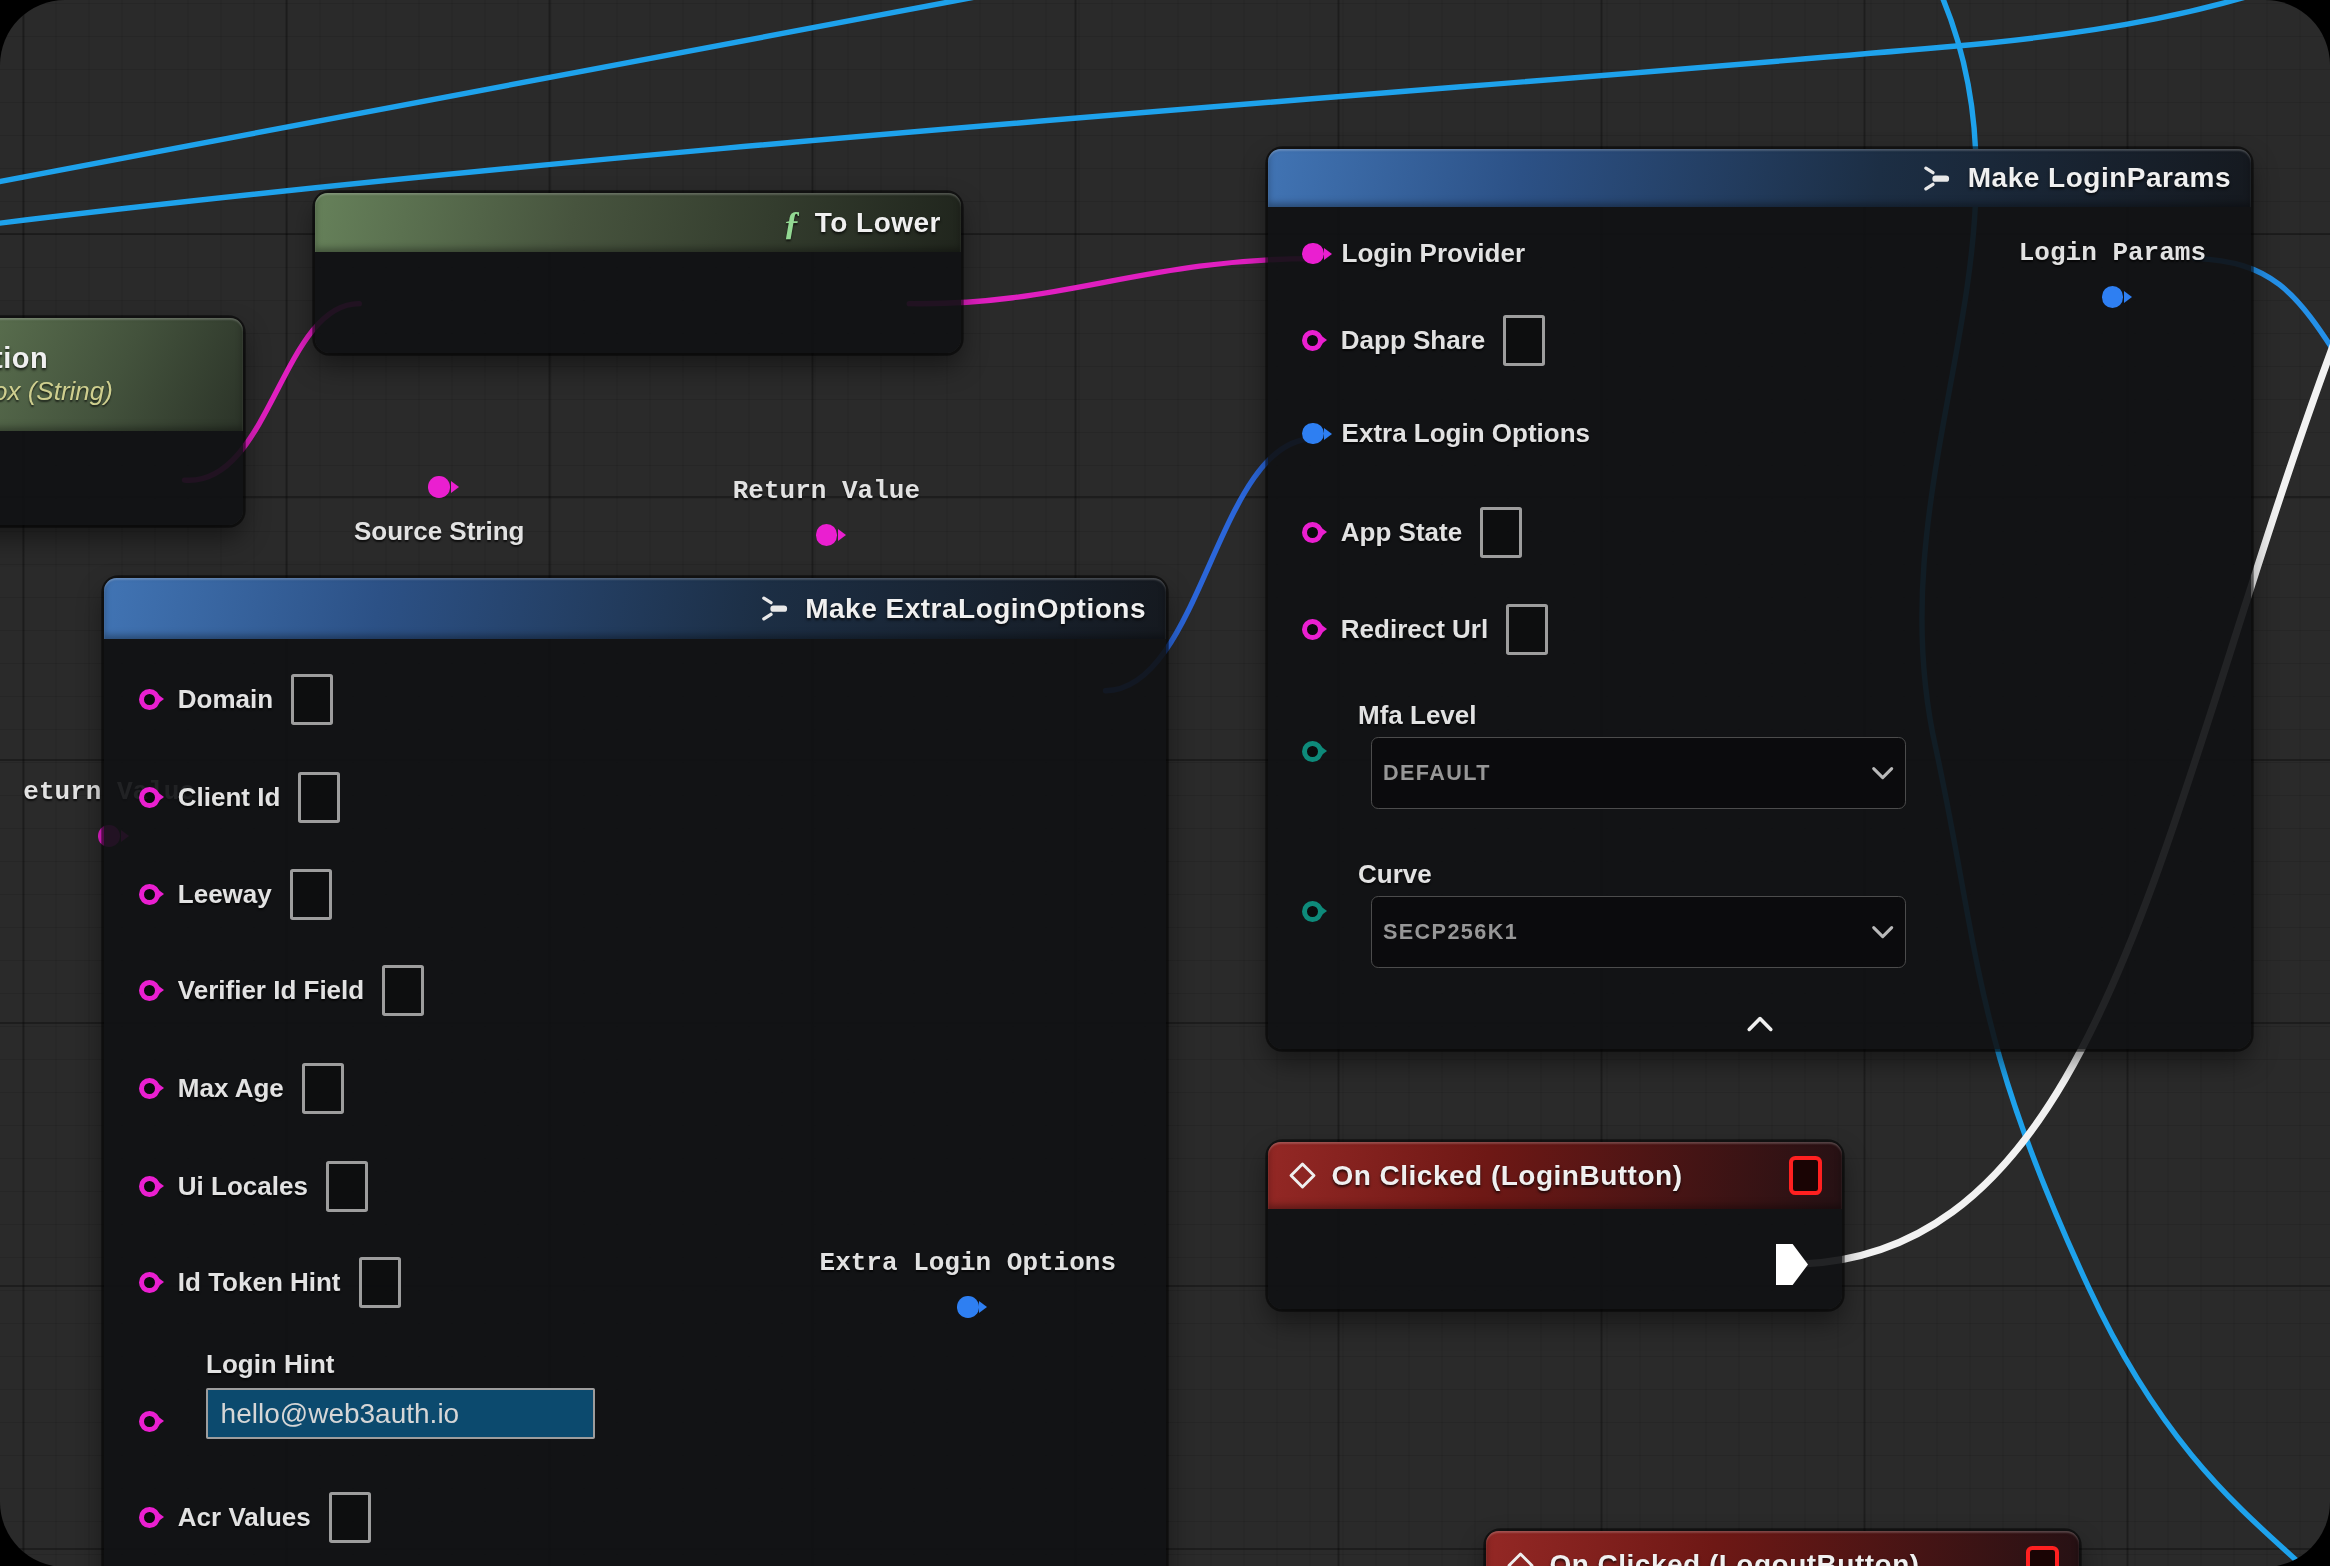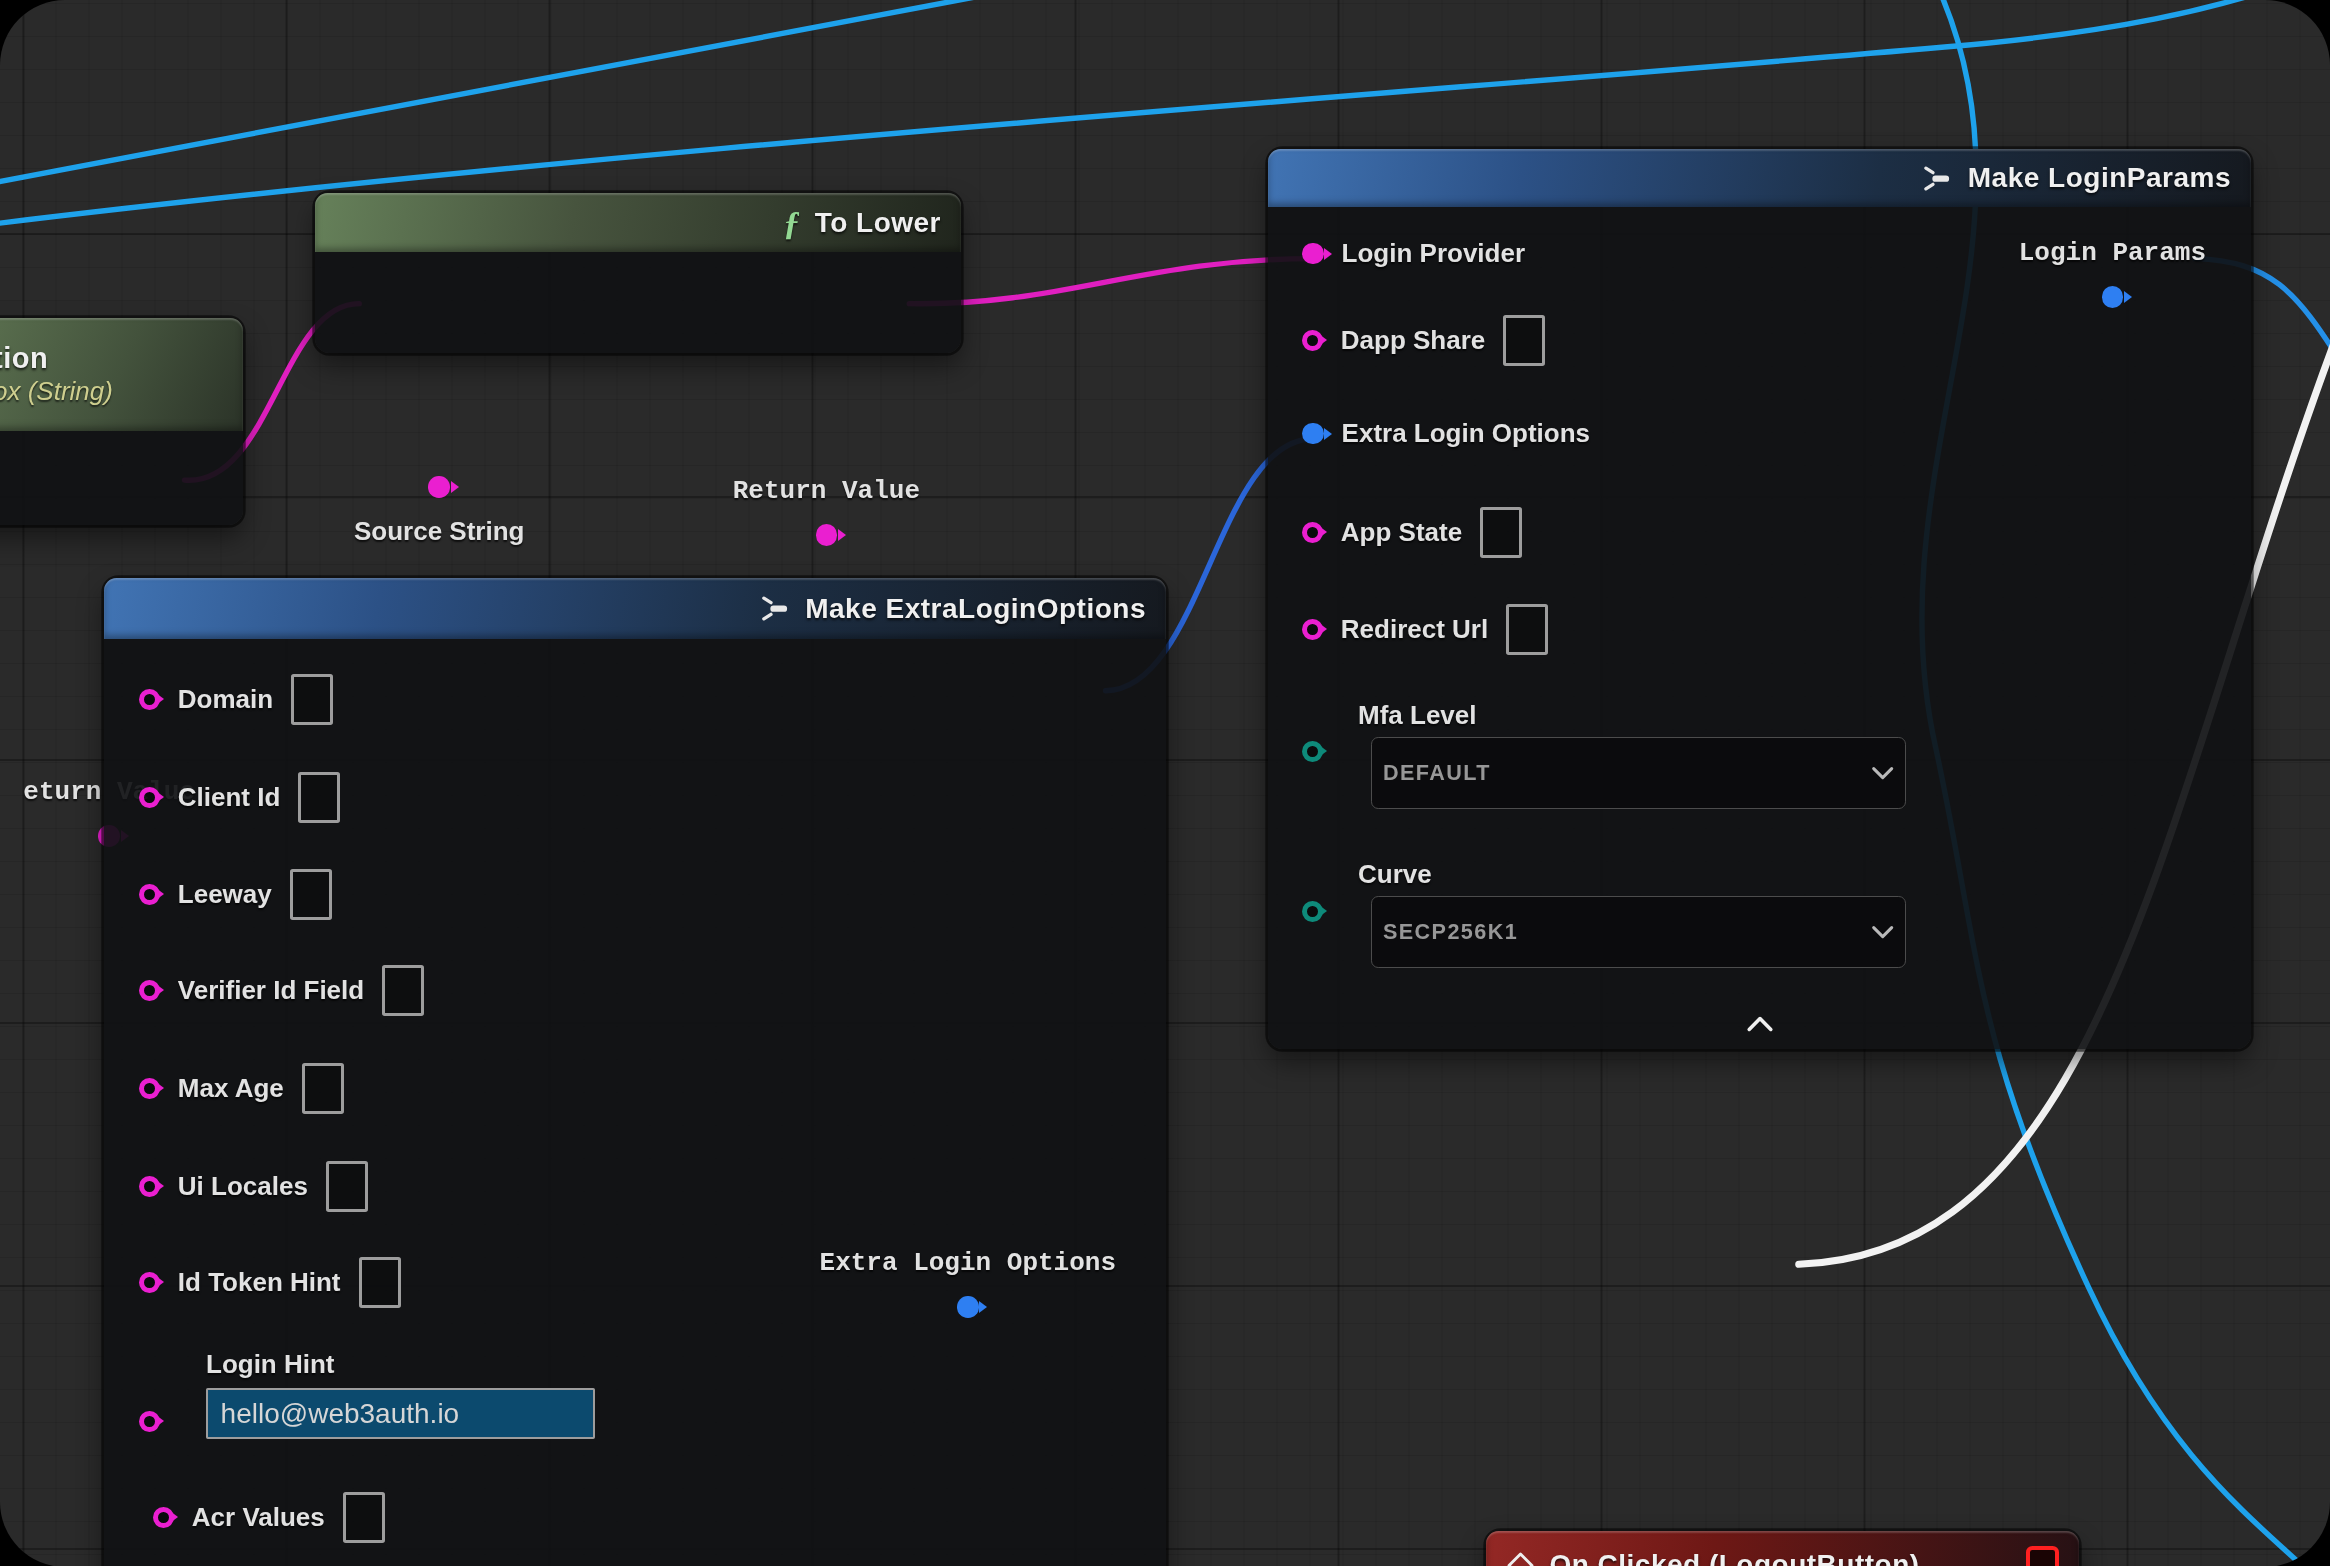--- a/index.html
+++ b/index.html
@@ -180,21 +180,21 @@
       <span class="lbl">Id Token Hint</span>
       <span class="checkbox"></span>
     </div>
 
     <span class="field-label" style="left:102px;top:771px;">Login Hint</span>
     <span class="pin hollow c-mag" style="position:absolute;left:35px;top:833px;"></span>
     <div class="textfield" style="left:102px;top:810px;width:360px;height:47px;">
       <span>hello@web3auth.io</span>
     </div>
 
-    <div class="row" style="top:914px;left:49px;justify-content:center;">
+    <div class="row" style="top:914px;left:35px;justify-content:center;">
       <span class="pin hollow c-mag"></span>
       <span class="lbl">Acr Values</span>
       <span class="checkbox"></span>
     </div>
   </div>
 
   <div class="node" style="left:1268px;top:149px;width:983px;height:900px;">
     <div class="nhead head-blue" style="height:58px;">
       <svg width="31" height="31" viewBox="0 0 24 24">
         <path d="M3 4 L8.5 7.5 M3 20 L8.5 16.5" stroke="#e8e8e8" stroke-width="2.6" fill="none" stroke-linecap="round"></path>
@@ -250,20 +250,30 @@
       </svg>
     </div>
 
     <div class="collapse-btn" style="bottom:12.6px;">
       <svg width="31" height="18" viewBox="0 0 34 20">
         <polyline points="5,16 17,4 29,16" stroke="#efefef" stroke-width="4" fill="none" stroke-linecap="round" stroke-linejoin="round"></polyline>
       </svg>
     </div>
   </div>
 
+  <div class="node" style="left:1268px;top:1142px;width:574px;height:167px;">
+    <div class="nhead head-red" style="height:67px;">
+      <svg width="29" height="29" viewBox="0 0 24 24">
+        <path d="M12 2.5 L21.5 12 L12 21.5 L2.5 12 Z" stroke="#efefef" stroke-width="2.4" fill="none" stroke-linejoin="round"></path>
+      </svg>
+      <span class="title">On Clicked (LoginButton)</span>
+      <span class="stop-badge"></span>
+    </div>
+    <span class="exec-pin" style="right:34px;top:102px;"></span>
+  </div>
 
   <div class="node" style="left:1486px;top:1531px;width:593px;height:126px;">
     <div class="nhead head-red" style="height:68px;">
       <svg width="29" height="29" viewBox="0 0 24 24">
         <path d="M12 2.5 L21.5 12 L12 21.5 L2.5 12 Z" stroke="#efefef" stroke-width="2.4" fill="none" stroke-linejoin="round"></path>
       </svg>
       <span class="title">On Clicked (LogoutButton)</span>
       <span class="stop-badge"></span>
     </div>
   </div>

